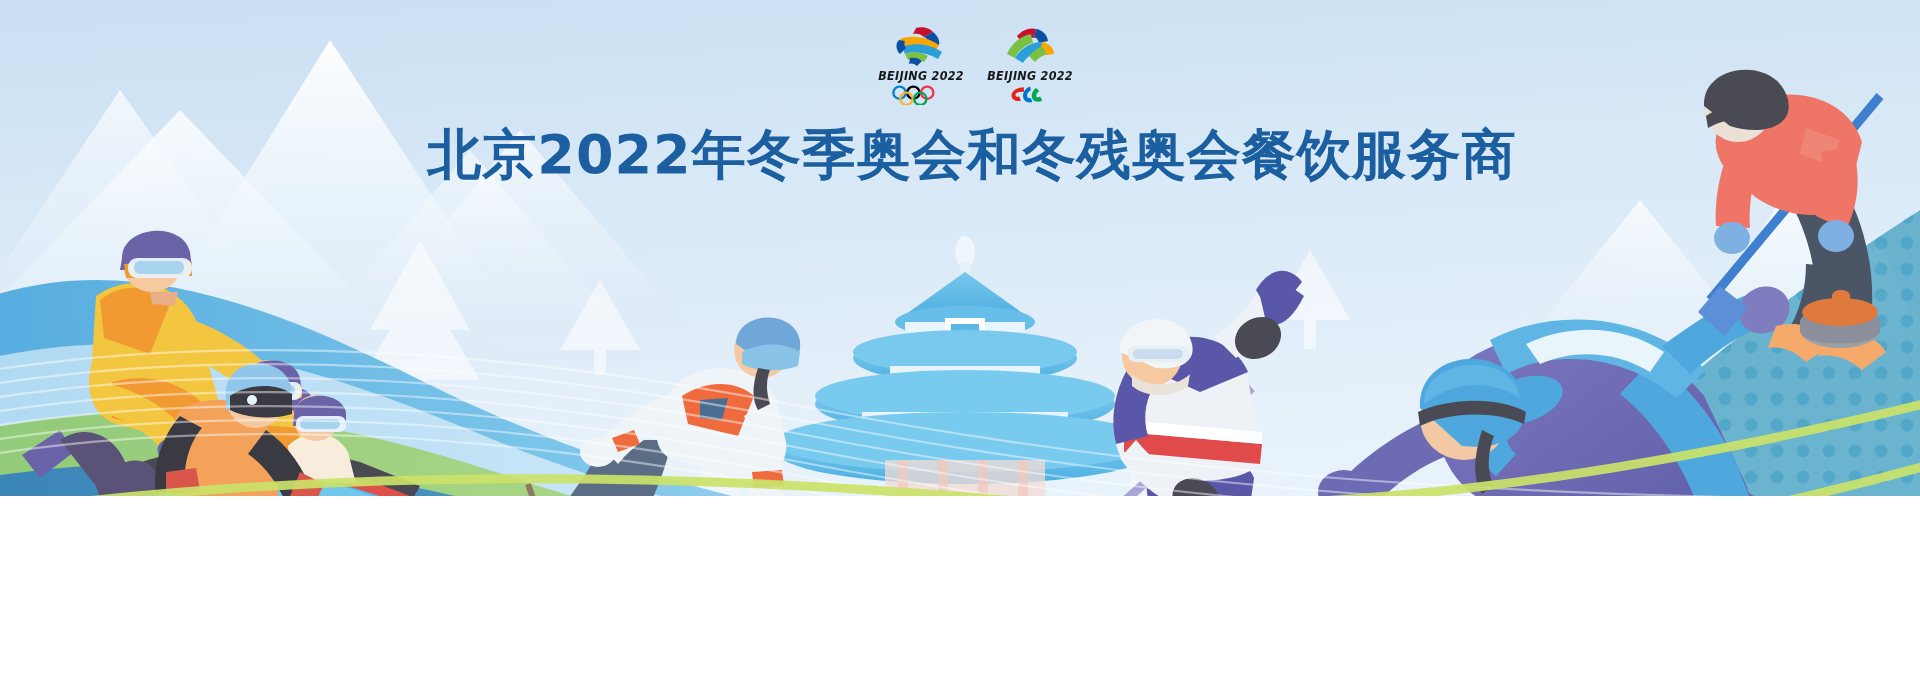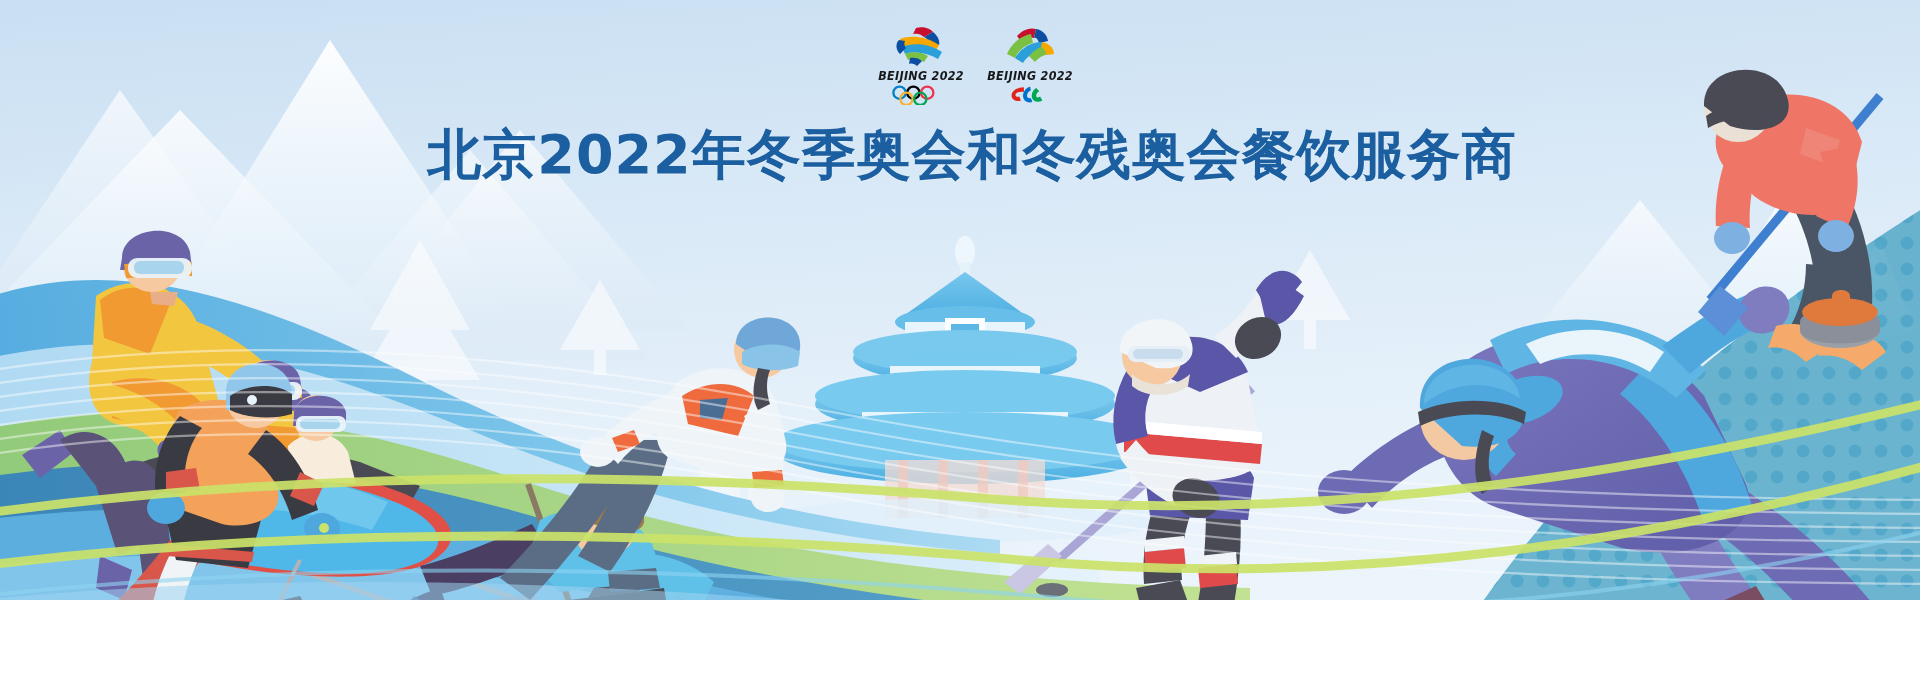--- a/index.html
+++ b/index.html
@@ -7,21 +7,21 @@
     margin: 0;
     padding: 0;
     background: #ffffff;
   }
   body {
     font-family: "Liberation Sans", sans-serif;
   }
   #banner {
     position: relative;
     width: 1920px;
-    height: 600px;
+    height: 496px;
     overflow: hidden;
     background: linear-gradient(175deg, #cfe2f3 0%, #d6e7f5 25%, #e3eff9 55%, #eaf3fb 100%);
   }
   .layer {
     position: absolute;
     left: 0; top: 0;
     width: 1920px;
     height: 680px;
     pointer-events: none;
   }

